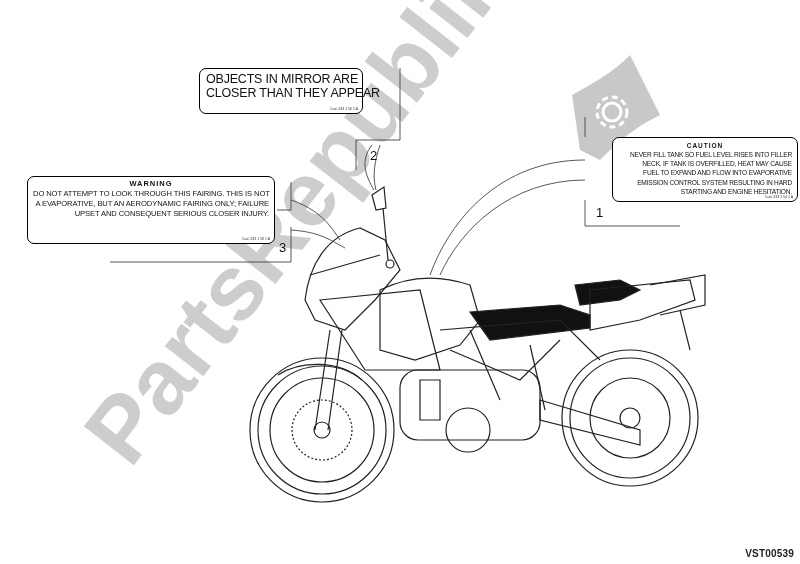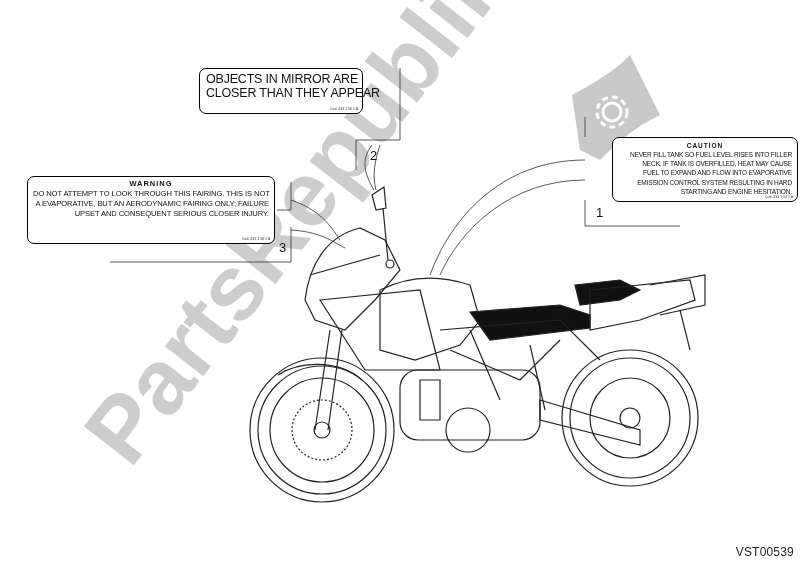--- a/index.html
+++ b/index.html
@@ -8,21 +8,21 @@
   .mirror-label { left: 199px; top: 68px; width: 164px; height: 46px; padding: 3px 6px; }
   .mirror-label .line { font-size: 12.5px; line-height: 14px; letter-spacing: -0.2px; white-space: nowrap; }
   .warning-label { left: 27px; top: 176px; width: 248px; height: 68px; padding: 2px 5px; }
   .caution-label { left: 612px; top: 137px; width: 186px; height: 65px; padding: 3px 5px; }
   .hdr { text-align: center; font-weight: bold; letter-spacing: 1px; font-size: 7.5px; line-height: 10px; }
   .body-line { font-size: 7.6px; line-height: 10px; white-space: nowrap; letter-spacing: -0.1px; text-align: right; }
   .caution-label .body-line { font-size: 6.6px; line-height: 9.2px; letter-spacing: -0.2px; }
   .caution-label .hdr { font-size: 6.5px; line-height: 9px; }
   .code { position: absolute; right: 4px; bottom: 2px; font-size: 3.5px; color: #333; white-space: nowrap; }
   .ref-num { position: absolute; font-size: 13px; color: #111; }
-  .vst { position: absolute; right: 6px; bottom: 5px; font-size: 12px; color: #222; letter-spacing: 0.2px; }
+  .vst { position: absolute; right: 6px; bottom: 5px; font-size: 10px; color: #222; letter-spacing: 0.2px; font-weight: bold; }
   svg.overlay { position: absolute; left: 0; top: 0; }
 </style>
 </head>
 <body>
 
 <div id="canvas">
 
   <svg class="overlay" width="800" height="564">
     <g>
       <path d="M572 95 C 600 80, 615 70, 630 55 L 660 115 C 640 125, 625 135, 600 160 L 580 150 Z" fill="#c8c8c8"></path>

